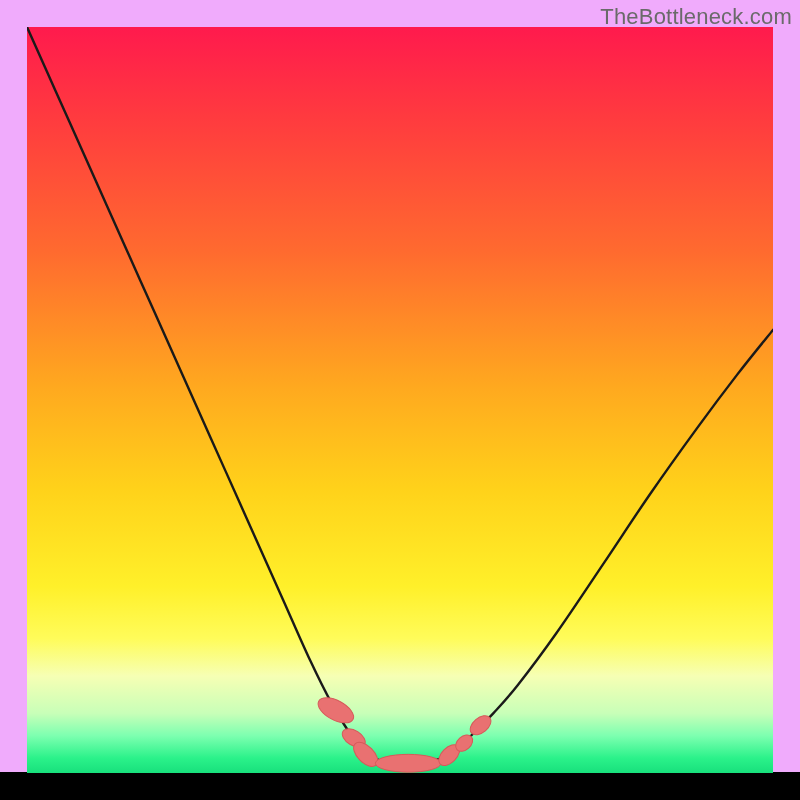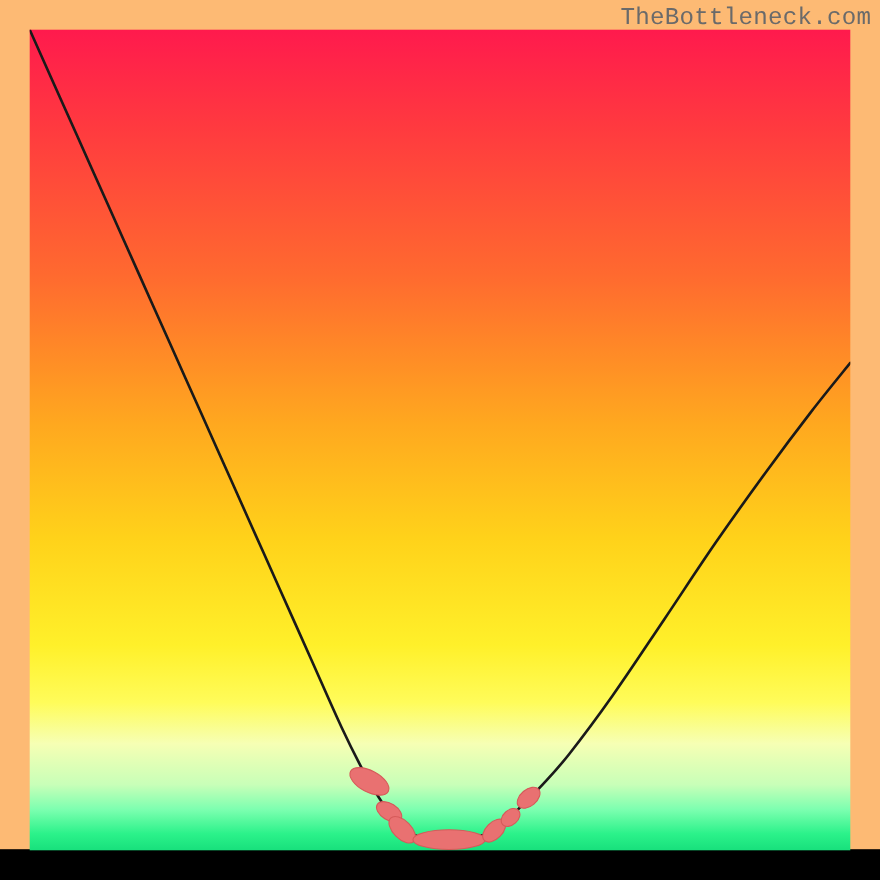--- a/index.html
+++ b/index.html
@@ -8,22 +8,21 @@
     width: 800px;
     height: 800px;
     overflow: hidden;
     background: #000;
     font-family: Arial, Helvetica, sans-serif;
   }
   .frame {
     position: absolute;
     left: 0; top: 0;
     width: 800px; height: 772px;
-    background: #fdba74;
-    font-family: Liberation Mono, monospace;
+    background: #f0abfc;
   }
   .plot {
     position: absolute;
     left: 27px;
     top: 27px;
     width: 746px;
     height: 746px;
     background: linear-gradient(to bottom,
       #ff1a4d 0%,
       #ff3a3f 12%,

